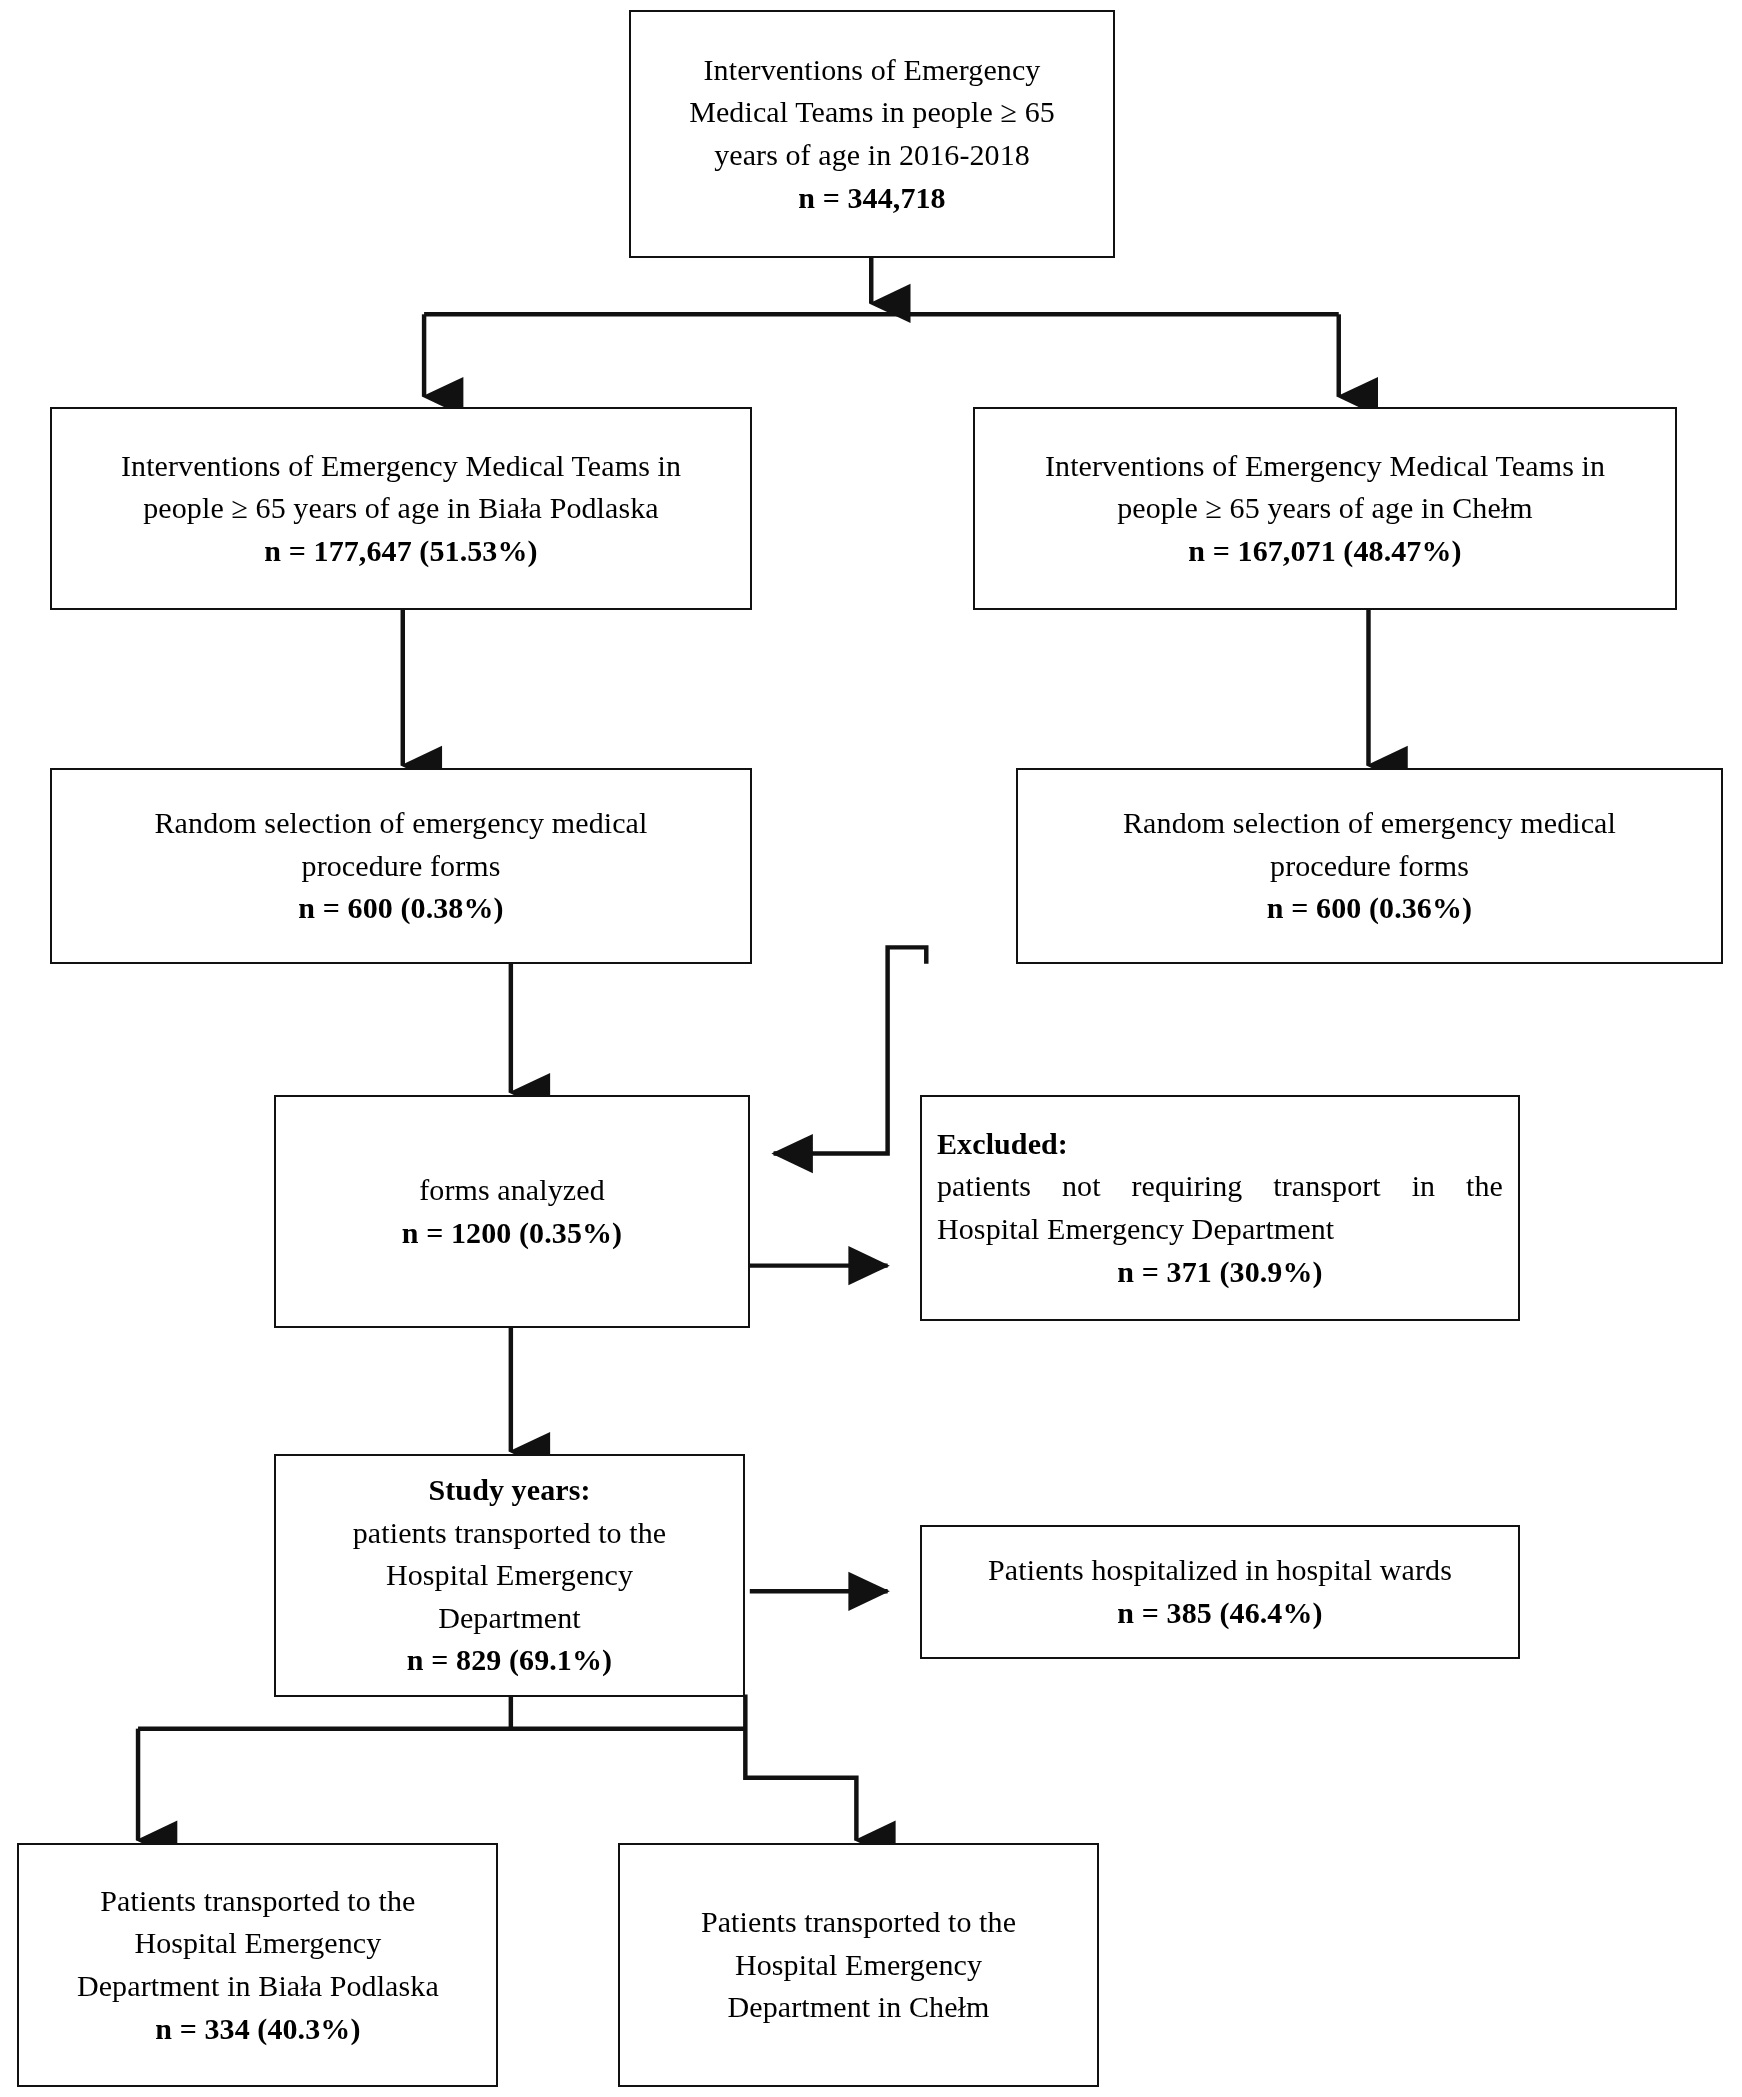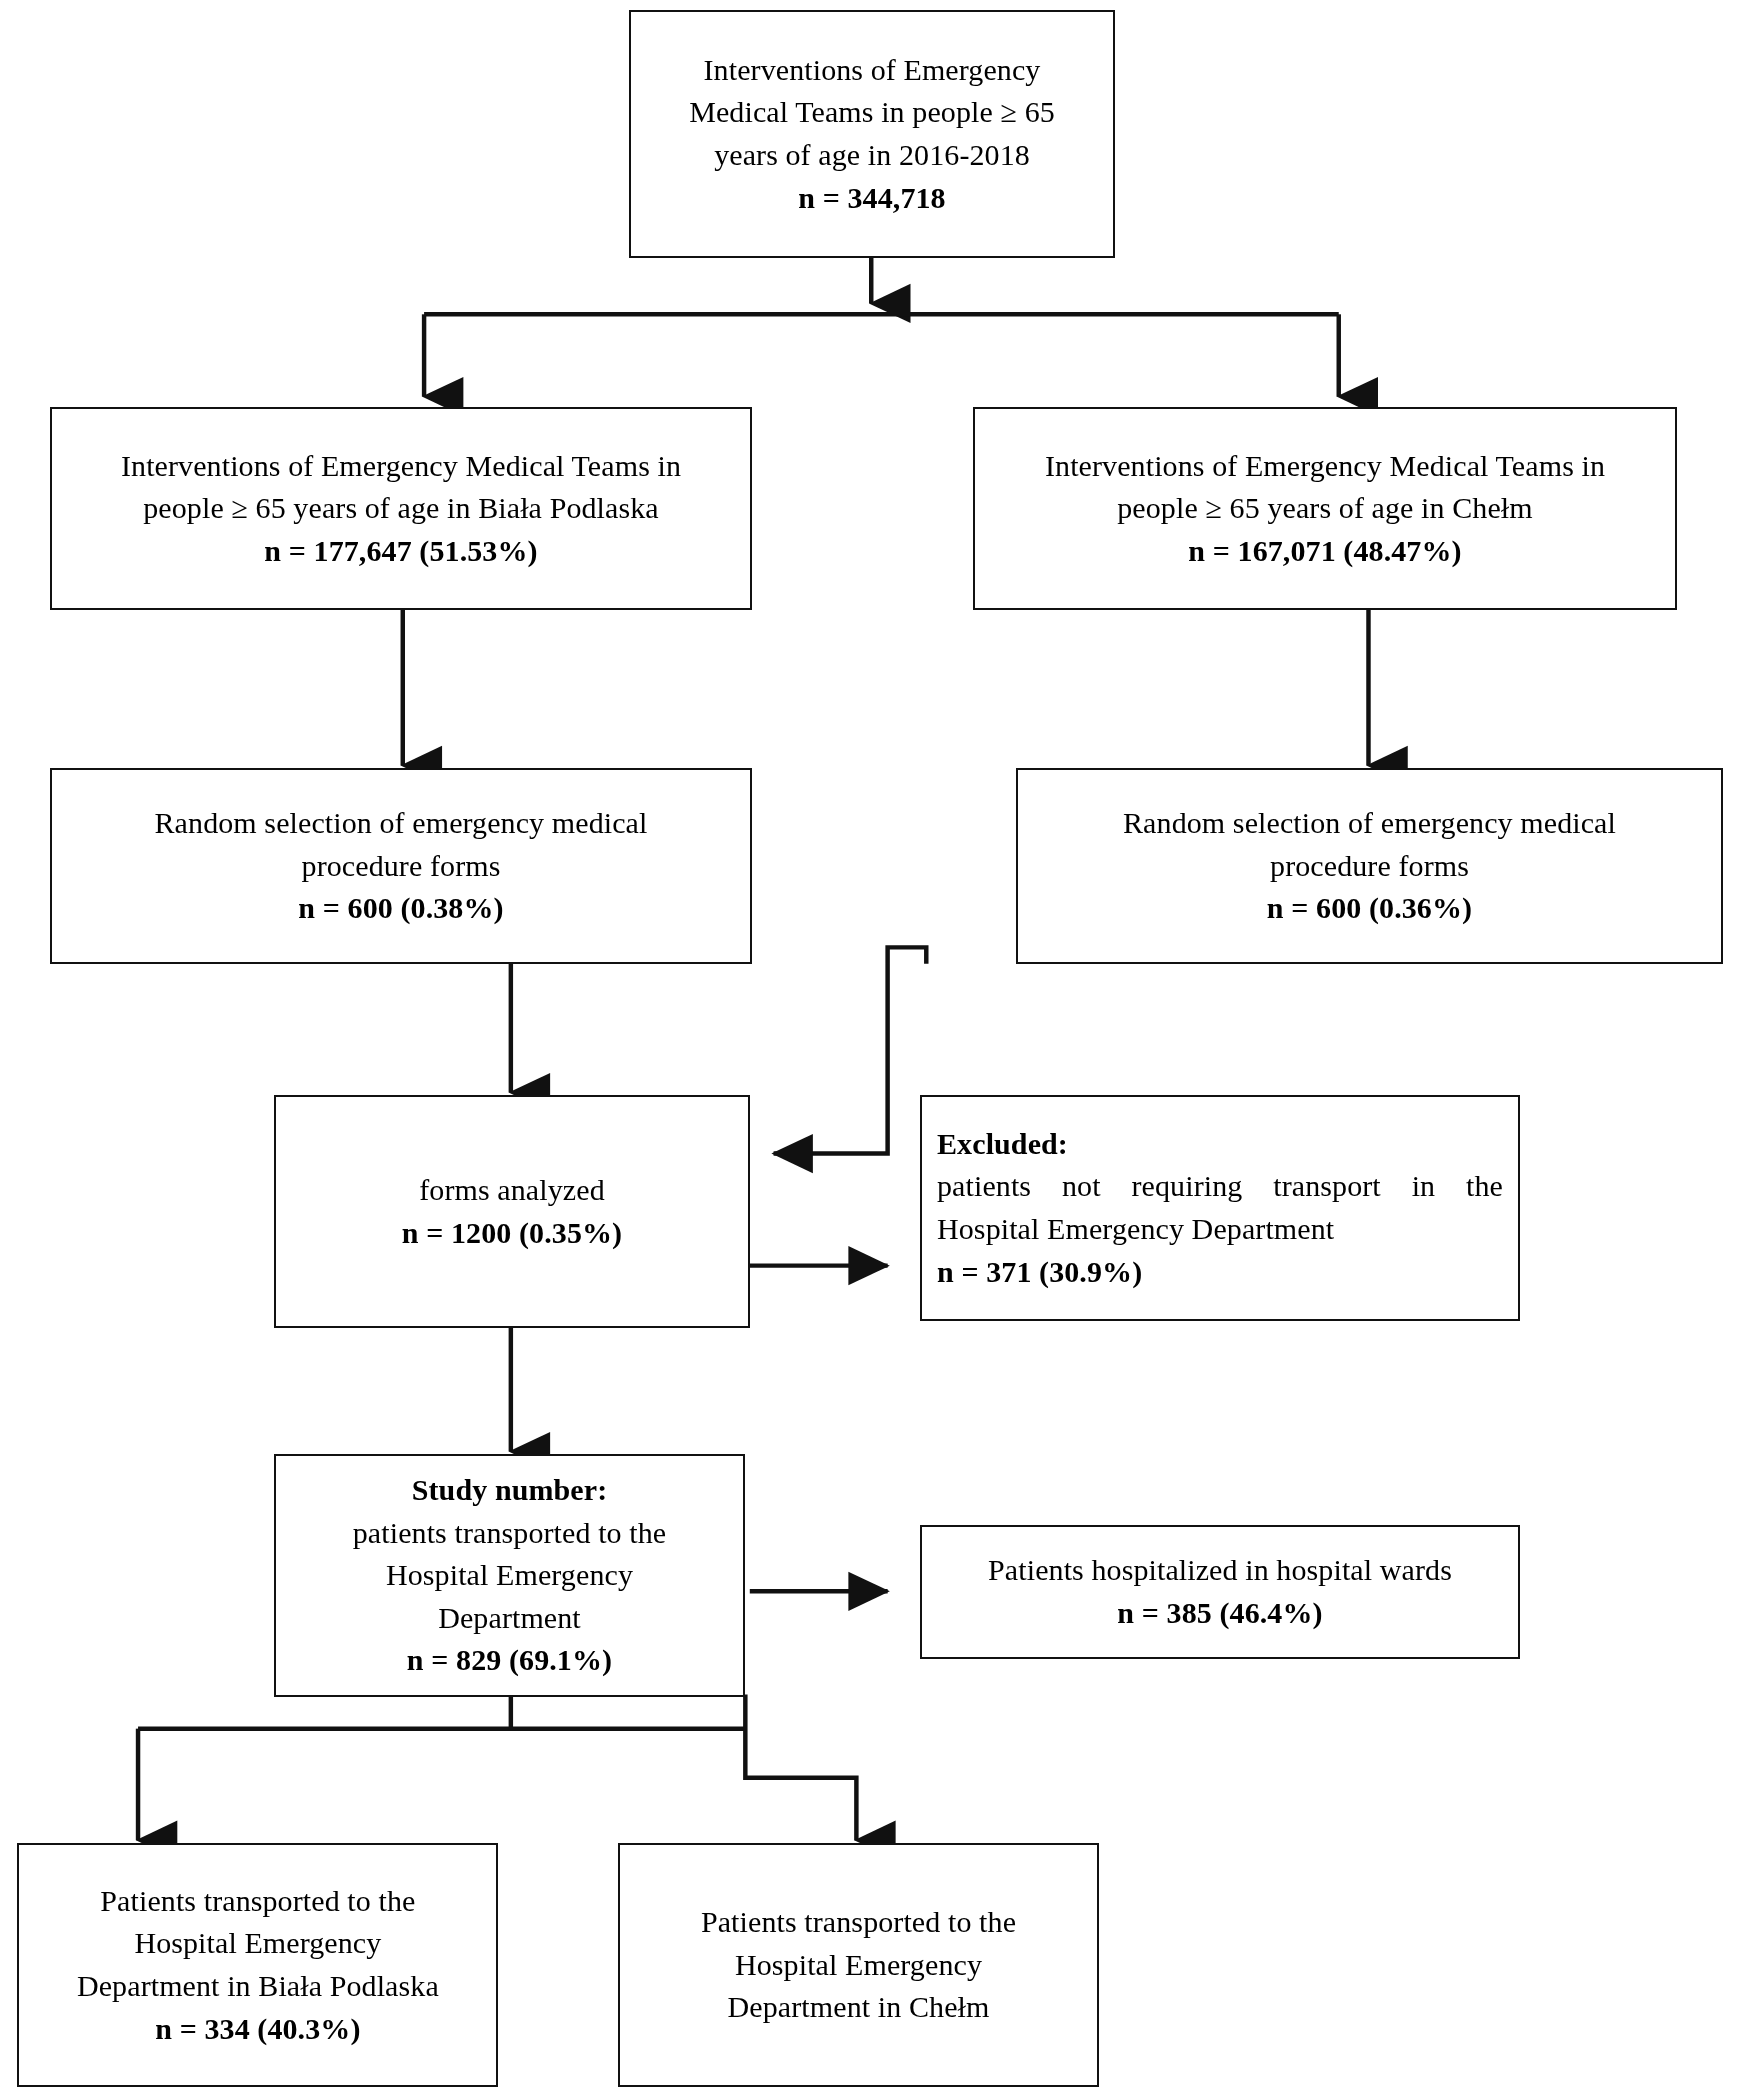--- a/index.html
+++ b/index.html
@@ -49,20 +49,21 @@
     font-weight: 700;
   }
   .node.left-align .line {
     text-align: left;
   }
   .node.left-align .line.justify {
     text-align: justify;
     text-align-last: justify;
   }
   .node.left-align .line.center {
+    text-align: center;
   }
 </style>
 </head>
 <body>
 
 <div id="canvas">
 
   <svg id="connectors" viewBox="0 0 3515 4230" width="1743" height="2097" xmlns="http://www.w3.org/2000/svg">
     <defs>
       <marker id="arrowDown" markerWidth="11" markerHeight="11" refX="5.5" refY="9.4" orient="auto" markerUnits="strokeWidth">
@@ -145,21 +146,21 @@
   </div>
 
   <div class="node left-align" style="left:920px; top:1095px; width:600px; height:226px; padding:9px 15px;font-family:Liberation Serif, serif;">
     <span class="line bold">Excluded:</span>
     <span class="line justify">patients not requiring transport in the</span>
     <span class="line">Hospital Emergency Department</span>
     <span class="line bold center">n = 371 (30.9%)</span>
   </div>
 
   <div class="node" style="left:274px; top:1454px; width:471px; height:243px;">
-    <span class="line bold">Study number:</span>
+    <span class="line bold">Study years:</span>
     <span class="line">patients transported to the</span>
     <span class="line">Hospital Emergency</span>
     <span class="line">Department</span>
     <span class="line bold">n = 829 (69.1%)</span>
   </div>
 
   <div class="node" style="left:920px; top:1525px; width:600px; height:134px;">
     <span class="line">Patients hospitalized in hospital wards</span>
     <span class="line bold">n = 385 (46.4%)</span>
   </div>

